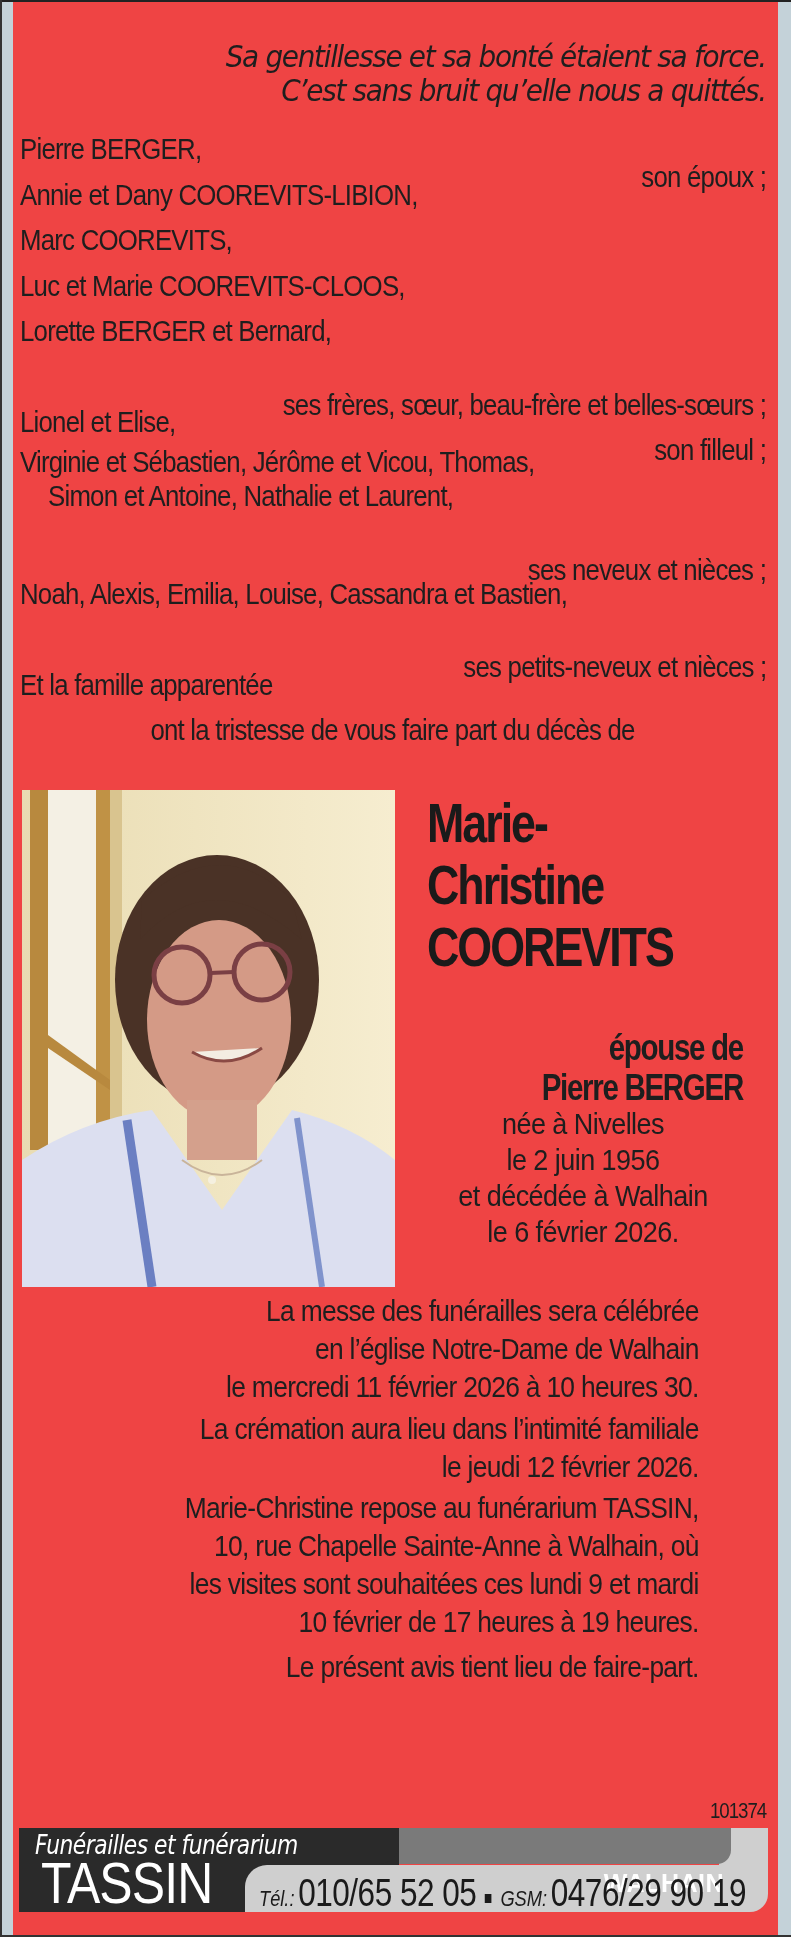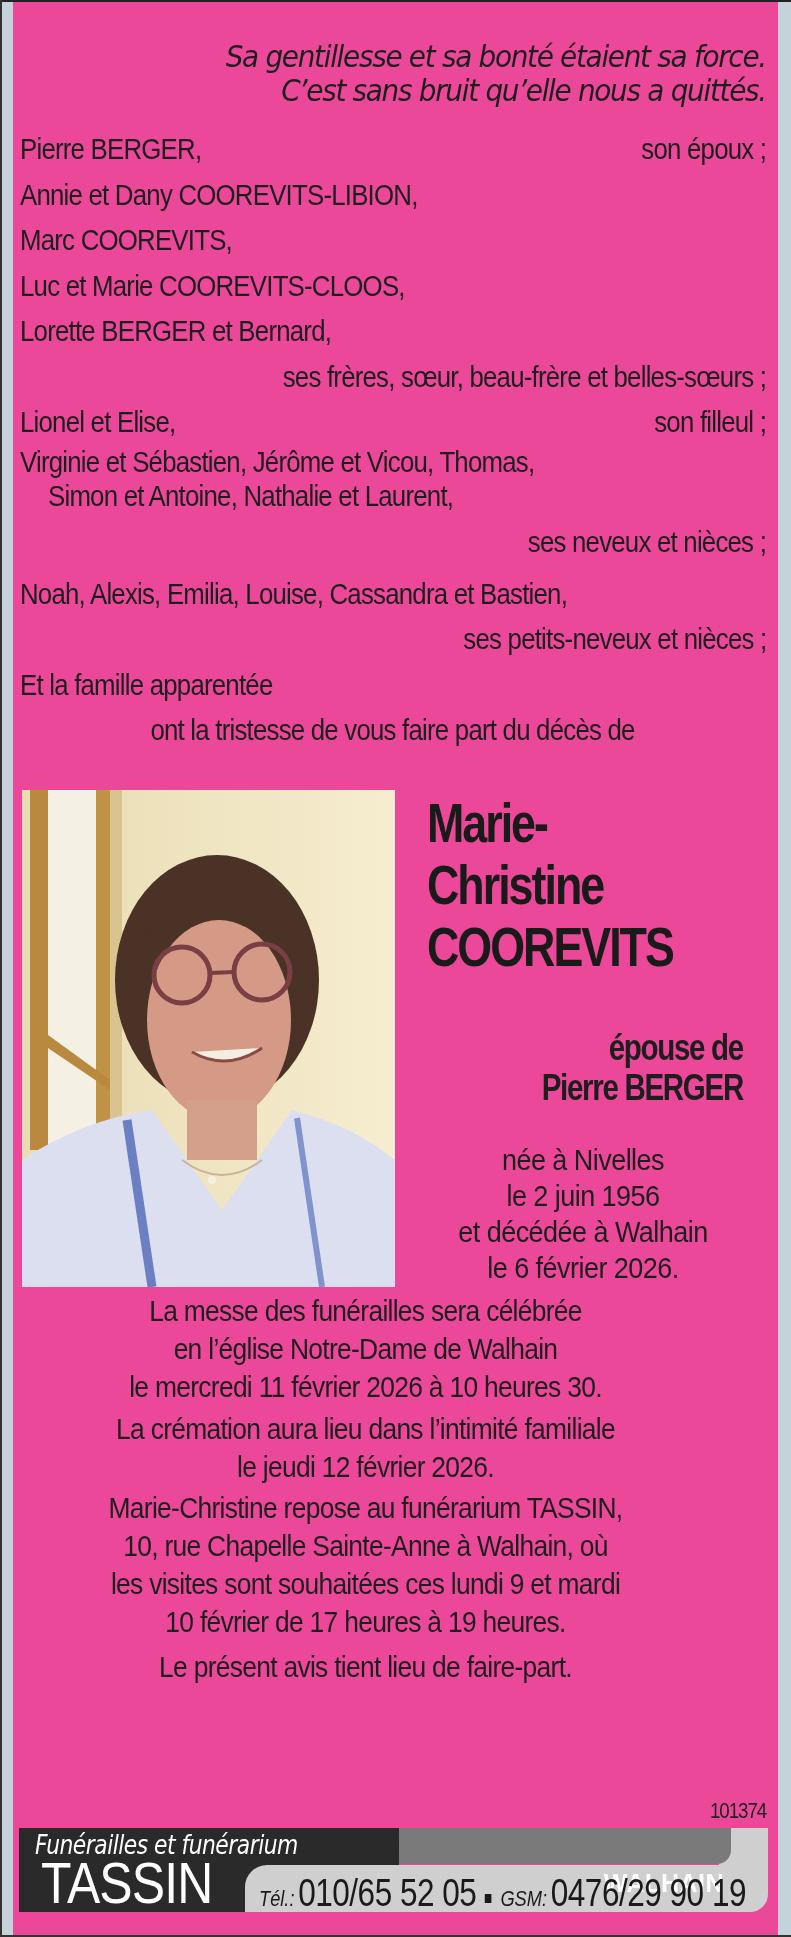--- a/index.html
+++ b/index.html
@@ -8,57 +8,57 @@
     background: #ffffff;
     font-family: "Liberation Sans", "DejaVu Sans", sans-serif;
     color: #1e1e1e;
   }
   .frame-top { position: absolute; left: 0; top: 0; width: 791px; height: 2px; background: #222; }
   .frame-bottom { position: absolute; left: 0; bottom: 0; width: 791px; height: 2px; background: #333; }
   .frame-left { position: absolute; left: 0; top: 0; width: 2px; height: 1937px; background: #333; }
   .strip-left { position: absolute; left: 2px; top: 2px; width: 11px; height: 1933px; background: #c4d2d9; }
   .strip-right { position: absolute; left: 778px; top: 2px; width: 13px; height: 1933px; background: #c4d2d9; }
 
-  .content { position: absolute; left: 13px; top: 2px; width: 765px; height: 1933px; background: #ec4899; }
+  .content { position: absolute; left: 13px; top: 2px; width: 765px; height: 1933px; background: #ef4444; }
 
   .quote {
     position: absolute; right: 12px; top: 38px; text-align: right;
     font-style: italic; font-size: 30px; line-height: 34px; color: #1e1e1e;
     font-family: "DejaVu Sans", sans-serif; letter-spacing: -1.4px; transform: scaleX(0.93); transform-origin: right;
   }
   .quote div { white-space: nowrap; }
 
   .family { position: absolute; left: 7px; right: 12px; top: 124px; }
   .row { position: relative; height: 45.5px; font-size: 30px; line-height: 45.5px; white-space: nowrap; }
   .row .l { position: absolute; left: 0; }
-  .row .r { position: absolute; right: 0; }
+  .row .r { position: absolute; right: 0; margin-top: 28px; }
   .row.indent .l { left: 28px; }
   .row.tight { height: 34px; line-height: 34px; }
   .cond { font-family: "Liberation Sans", sans-serif; letter-spacing: -0.9px; transform: scaleX(0.86); display: inline-block; }
   .cond-l { transform-origin: left; }
   .cond-r { transform-origin: right; }
   .center-line { position: absolute; left: 0; right: 0; text-align: center; }
 
   .photo {
     position: absolute; left: 9px; top: 788px; width: 373px; height: 497px;
     background: #f2e8c8; overflow: hidden;
   }
 
   .name-block { position: absolute; left: 400px; width: 395px; top: 790px; text-align: left; }
   .name-line {
     font-weight: bold; font-size: 56px; line-height: 62px; color: #1a1a1a;
     letter-spacing: -2.5px; white-space: nowrap;
     transform: scaleX(0.8); transform-origin: center;
   }
   .spouse-block { position: absolute; left: 395px; width: 376px; top: 1026px; text-align: right; }
   .spouse-line { font-weight: bold; font-size: 36px; line-height: 40px; letter-spacing: -1.6px; white-space: nowrap; transform: scaleX(0.82); }
-  .dates-block { position: absolute; left: 395px; width: 376px; top: 1140px; text-align: center; }
+  .dates-block { position: absolute; left: 395px; width: 376px; top: 1104px; text-align: center; }
   .dates-line { font-size: 30px; line-height: 36px; white-space: nowrap; letter-spacing: -0.6px; transform: scaleX(0.9); }
 
-  .para { position: absolute; left: 0; width: 705px; text-align: center; }
+  .para { position: absolute; left: 0; width: 705px; text-align: right; padding-left: 23px; }
   .para div { font-size: 30px; line-height: 38px; white-space: nowrap; letter-spacing: -0.8px; transform: scaleX(0.88); }
 
   .ref { position: absolute; right: 12px; top: 1796px; font-size: 22px; letter-spacing: -1.2px; transform: scaleX(0.85); transform-origin: right; }
 
   .banner { position: absolute; left: 6px; top: 1826px; width: 749px; height: 84px; }
   .banner-dark { position: absolute; left: 0; top: 0; width: 380px; height: 84px; background: #2a2a2a; }
   .banner-mid { position: absolute; left: 360px; top: 0; width: 352px; height: 36px; background: #7a7a7a; border-radius: 0 0 14px 0; }
   .banner-light { position: absolute; left: 226px; top: 37px; width: 523px; height: 47px; background: #cfcfcf; border-radius: 22px 0 18px 0; }
   .banner-light-ext { position: absolute; left: 700px; top: 0; width: 49px; height: 40px; background: #cfcfcf; }
   .banner-dark-curve { position: absolute; left: 340px; top: 0; width: 40px; height: 36px; background: #2a2a2a; border-radius: 0 0 20px 0; }

